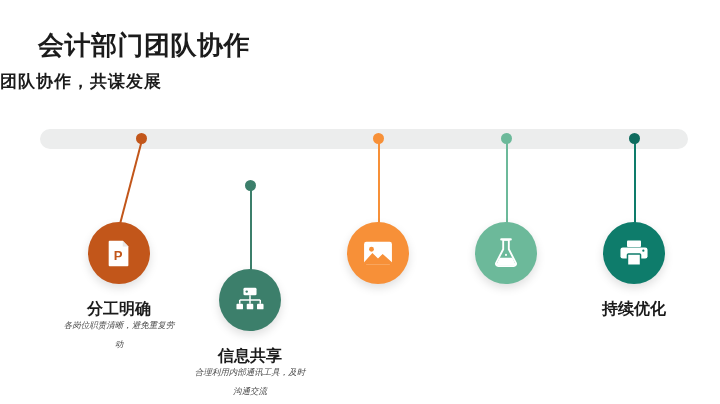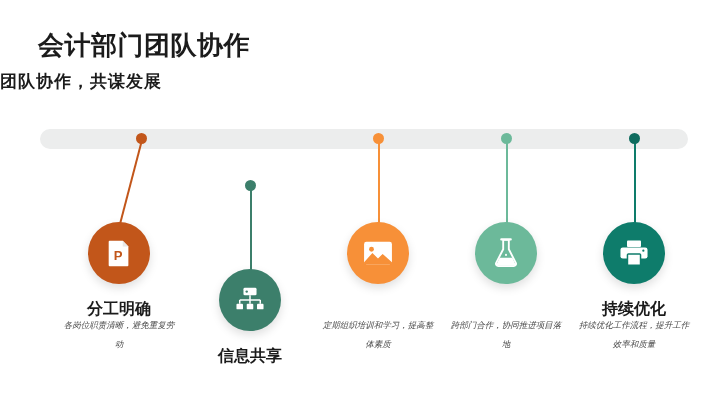--- a/index.html
+++ b/index.html
@@ -138,55 +138,53 @@
           <svg width="30" height="28" viewBox="0 0 32 30">
             <rect x="9" y="2" width="14" height="8" rx="1.5" fill="#ffffff"></rect>
             <circle cx="12.5" cy="6" r="1.3" fill="#3c7f6b"></circle>
             <path d="M16 10v5M5 15h22M5 15v4M16 15v4M27 15v4" stroke="#ffffff" stroke-width="1.6" fill="none"></path>
             <rect x="1.5" y="19" width="7" height="6" rx="1" fill="#ffffff"></rect>
             <rect x="12.5" y="19" width="7" height="6" rx="1" fill="#ffffff"></rect>
             <rect x="23.5" y="19" width="7" height="6" rx="1" fill="#ffffff"></rect>
           </svg>
         </div>
         <div class="node-label">信息共享</div>
+        <div class="node-desc">合理利用内部通讯工具，及时沟通交流</div>
       </div>
       <div class="node" style="left: 303px;">
         <div class="connector" style="left: 75px; top: 140px; width: 1.6px; height: 84px; background: rgb(247, 144, 56); transform: rotate(0deg);"></div>
         <div class="node-dot" style="left: 69.5px; background: rgb(247, 144, 56);"></div>
         <div class="circle" style="background: rgb(247, 144, 56); pointer-events: auto;">
           <svg width="30" height="26" viewBox="0 0 32 28">
             <rect x="1" y="2" width="30" height="24" rx="2.5" fill="#ffffff"></rect>
             <circle cx="9" cy="10" r="2.6" fill="#f79038"></circle>
             <path d="M1 24l9-10 6 6 5-5 10 9v2H1z" fill="#f79038"></path>
           </svg>
         </div>
-        <div class="node-desc">定期组织培训和学习，提高整体素质</div>
       </div>
       <div class="node" style="left: 431px;">
         <div class="connector" style="left: 75px; top: 140px; width: 1.6px; height: 84px; background: rgb(108, 185, 154); transform: rotate(0deg);"></div>
         <div class="node-dot" style="left: 69.5px; background: rgb(108, 185, 154);"></div>
         <div class="circle" style="background: rgb(108, 185, 154); pointer-events: auto;">
           <svg width="28" height="30" viewBox="0 0 28 32">
             <path d="M11 2h6v10l7.5 14.5A2.5 2.5 0 0 1 22.2 30H5.8a2.5 2.5 0 0 1-2.3-3.5L11 12V2z" fill="none" stroke="#ffffff" stroke-width="2" stroke-linejoin="round"></path>
             <path d="M7.2 21h13.6l4 8.6H3.2z" fill="#ffffff"></path>
             <path d="M9 1.5h10" stroke="#ffffff" stroke-width="2.4" stroke-linecap="round"></path>
             <circle cx="14" cy="18" r="1.1" fill="#ffffff"></circle>
           </svg>
         </div>
-        <div class="node-desc">跨部门合作，协同推进项目落地</div>
       </div>
       <div class="node" style="left: 559px;">
         <div class="connector" style="left: 75px; top: 140px; width: 1.6px; height: 84px; background: rgb(14, 124, 107); transform: rotate(0deg);"></div>
         <div class="node-dot" style="left: 69.5px; background: rgb(14, 107, 94);"></div>
         <div class="circle" style="background: rgb(14, 124, 107); pointer-events: auto;">
           <svg width="30" height="28" viewBox="0 0 32 30">
             <rect x="8.5" y="1.5" width="15" height="7" rx="1" fill="#ffffff"></rect>
             <rect x="1.5" y="9" width="29" height="12" rx="2.5" fill="#ffffff"></rect>
             <circle cx="26" cy="12.5" r="1.2" fill="#0e7c6b"></circle>
             <rect x="9" y="16" width="14" height="12" rx="1" fill="#ffffff" stroke="#0e7c6b" stroke-width="1.6"></rect>
           </svg>
         </div>
         <div class="node-label">持续优化</div>
-        <div class="node-desc">持续优化工作流程，提升工作效率和质量</div>
       </div>
     </div>
 
 </div>
 
 </body></html>

